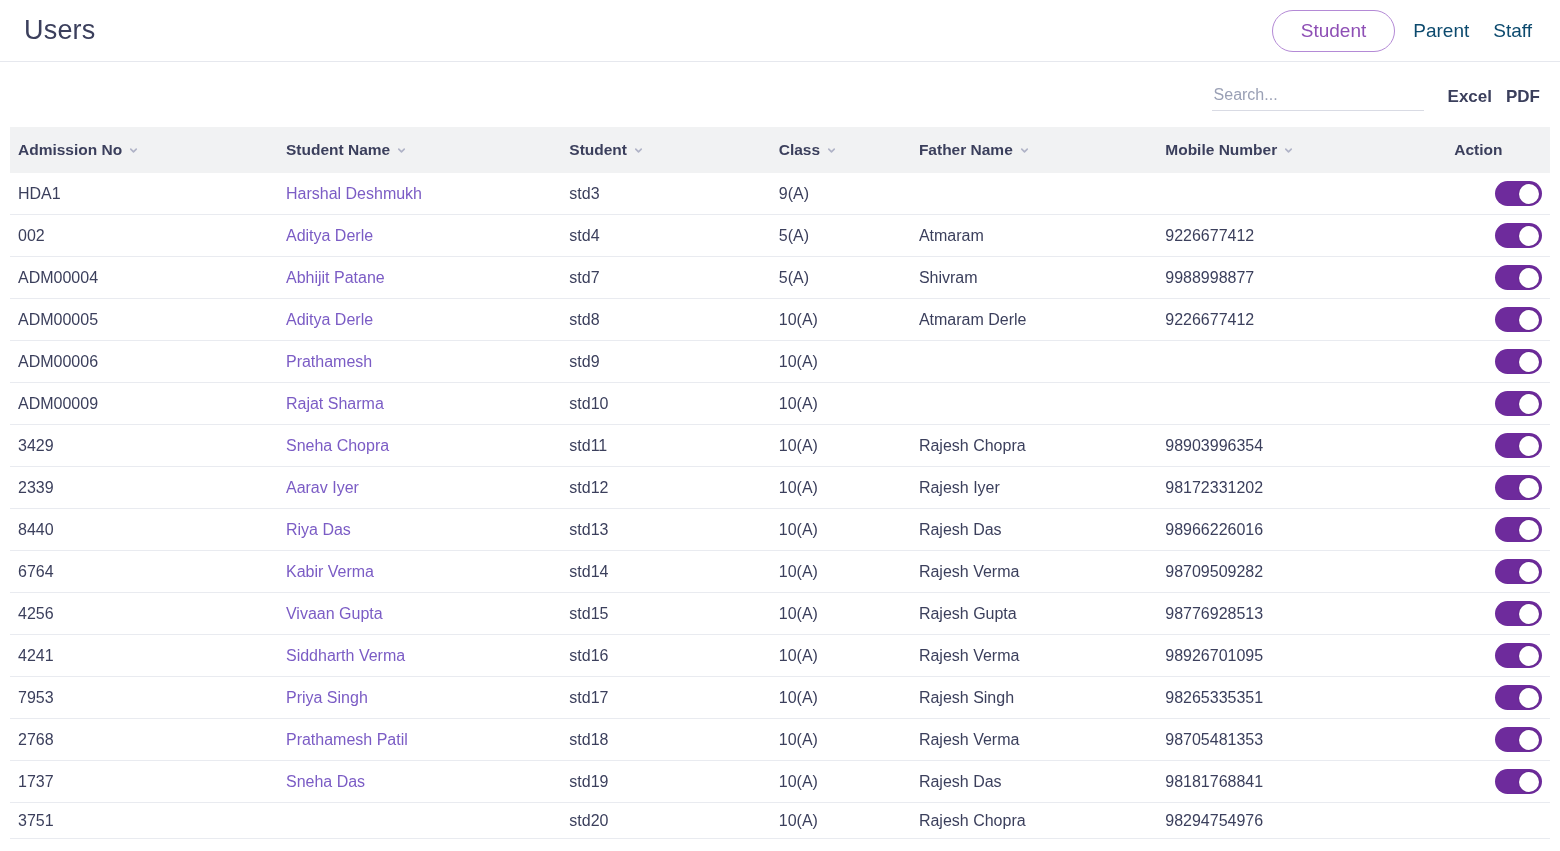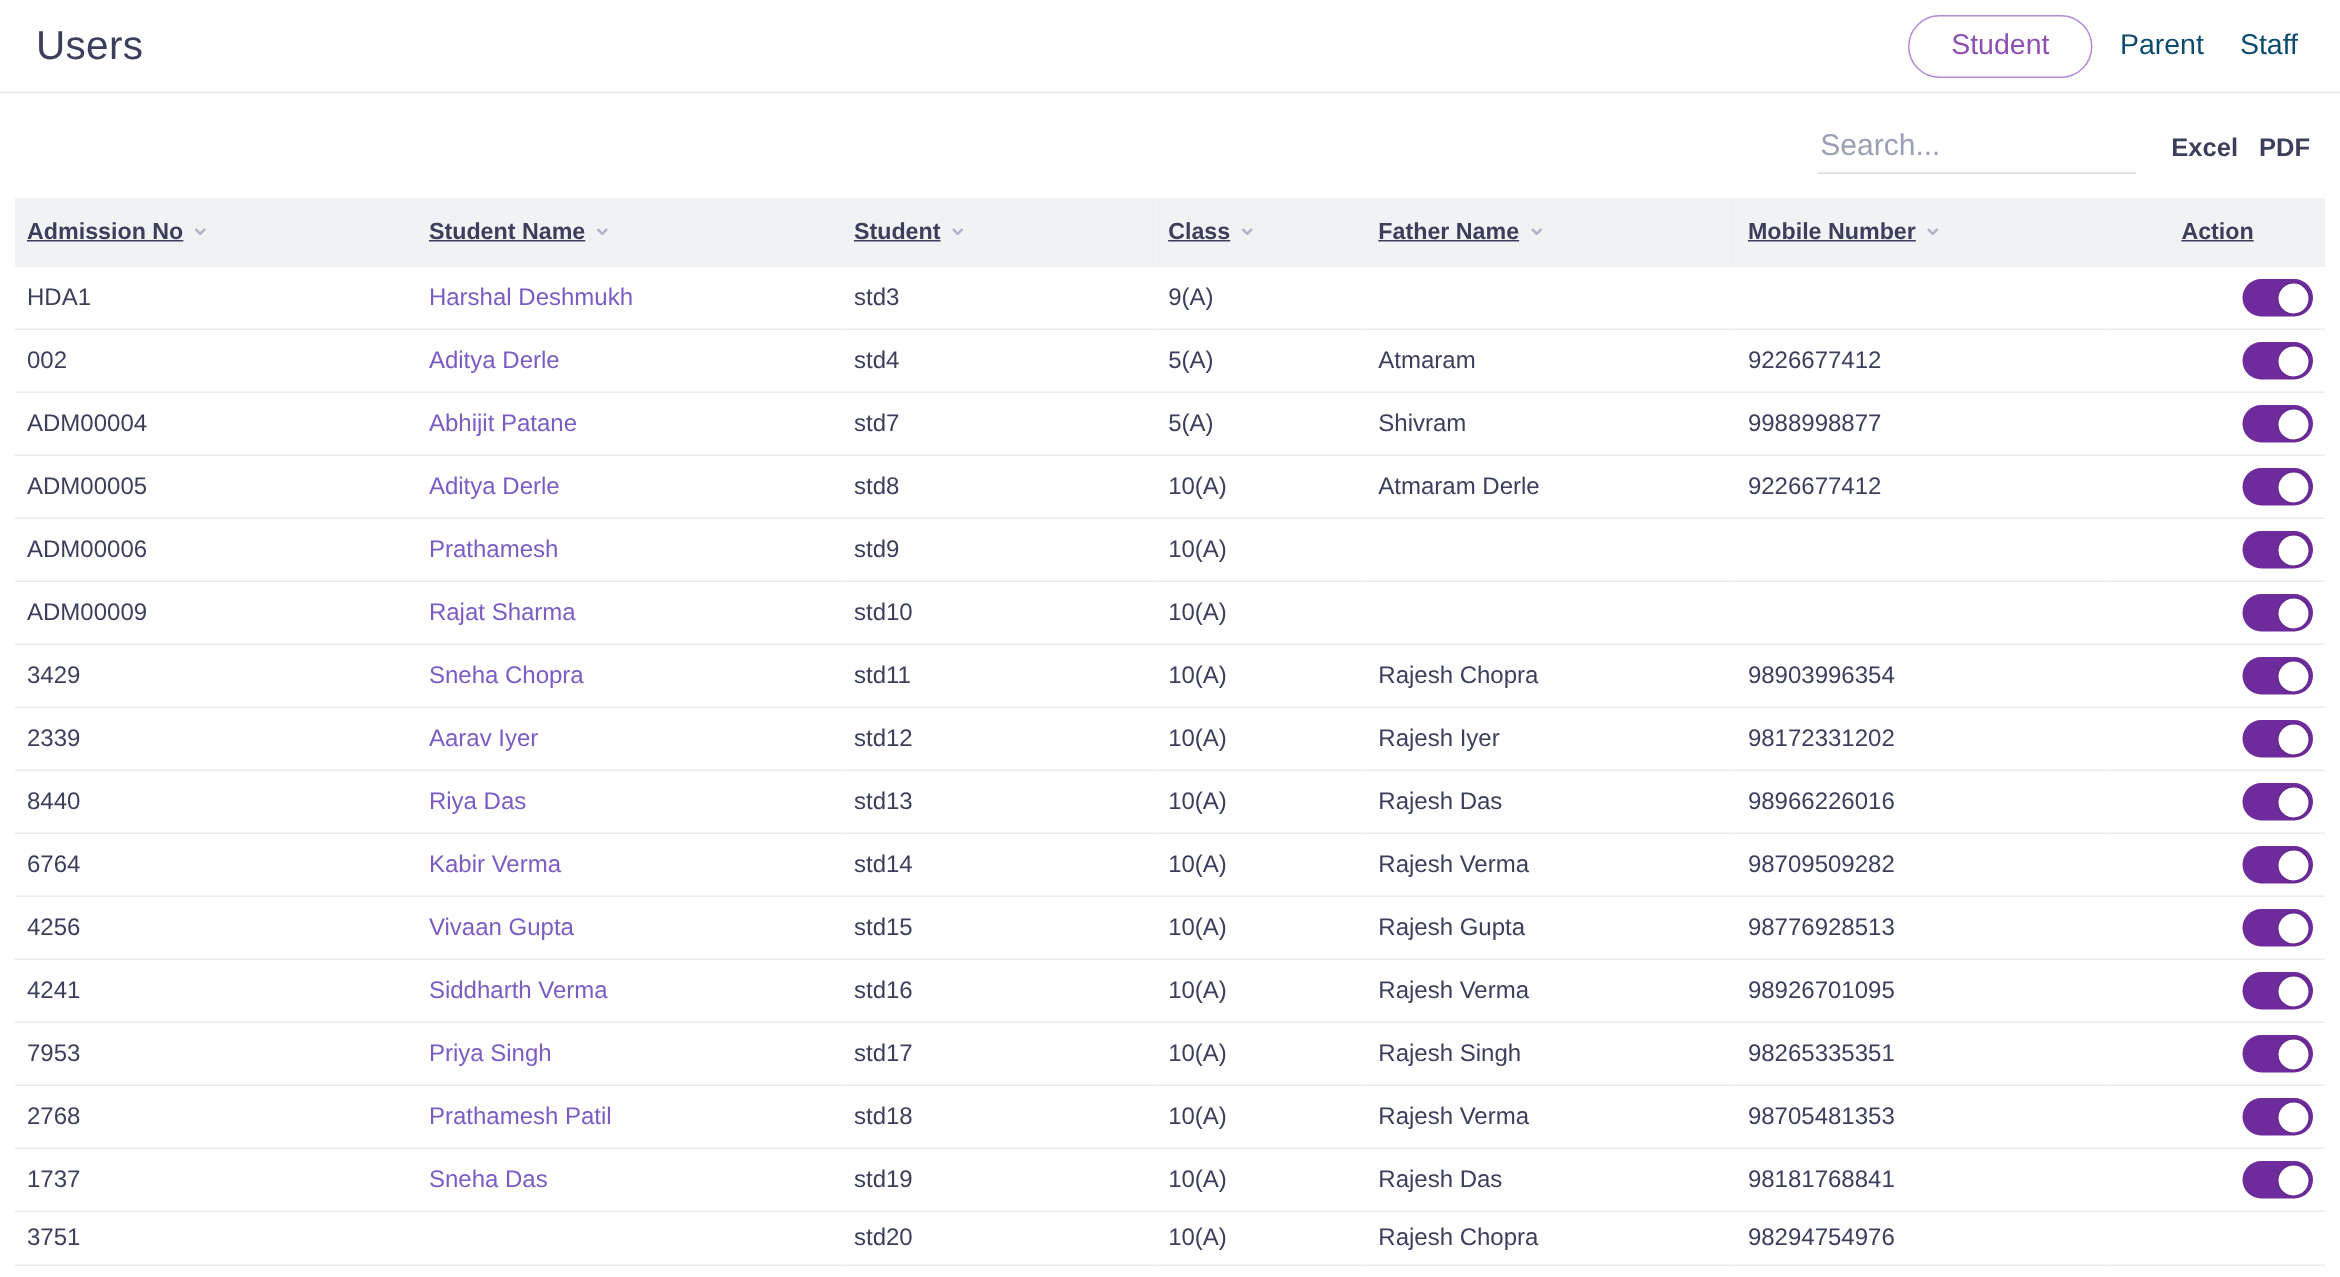--- a/index.html
+++ b/index.html
@@ -52,21 +52,21 @@
     justify-content: flex-end;
     gap: 22px;
     padding: 20px 18px 12px 18px;
   }
   .search {
     width: 212px;
     border: none;
     border-bottom: 1px solid #d9dbe4;
     outline: none;
     font-family: inherit;
-    font-size: 20px;
+    font-size: 16px;
     padding: 4px 2px 6px 2px;
     color: var(--text, #3b3f5c);
   }
   .search::placeholder { color: var(--muted, #9aa0b5); }
   .export {
     background: none;
     border: none;
     font-family: inherit;
     font-size: 17px;
     font-weight: 700;
@@ -84,21 +84,20 @@
     table-layout: fixed;
   }
   thead th {
     background: var(--header-bg, #f1f2f3);
     text-align: left;
     font-size: 15.5px;
     font-weight: 700;
     color: var(--text, #3b3f5c);
     padding: 14px 8px;
     white-space: nowrap;
-    text-decoration: underline;
   }
   thead th.align-right { text-align: center; }
   .sort-icon { display: inline-block; vertical-align: middle; margin-left: 6px; }
   tbody td {
     font-size: 16px;
     padding: 8px 8px;
     border-bottom: 1px solid var(--row-border, #e9ebf0);
     color: var(--text, #3b3f5c);
     white-space: nowrap;
     overflow: hidden;

